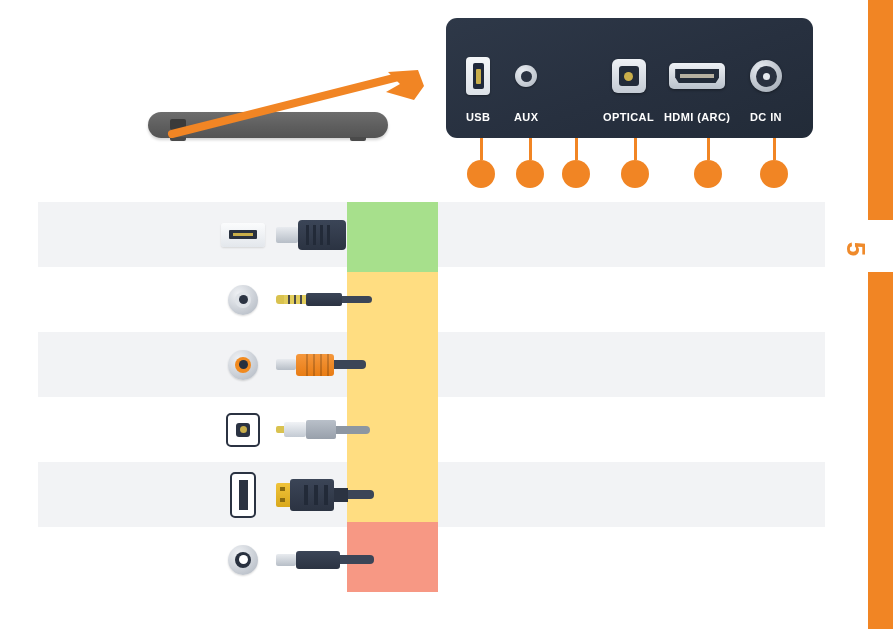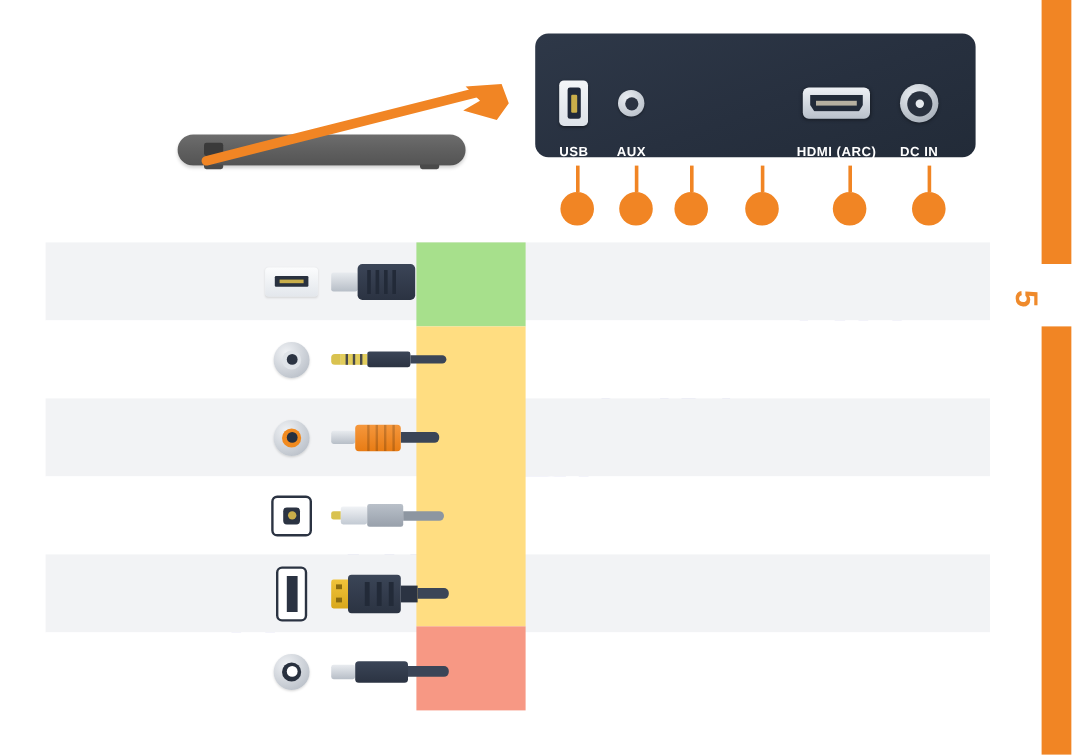--- a/index.html
+++ b/index.html
@@ -51,21 +51,21 @@
   }
   .soundbar-foot{position:absolute;bottom:-3px;width:16px;height:4px;background:#4a4a4a;border-radius:0 0 2px 2px;}
   .soundbar-foot.l{left:22px;}
   .soundbar-foot.r{right:22px;}
 
   
   .arrow-svg{position:absolute;left:150px;top:62px;width:290px;height:80px;}
 
   
   .panel{
-    position:absolute;left:446px;top:28px;width:367px;height:103px;
+    position:absolute;left:446px;top:18px;width:367px;height:120px;
     background:linear-gradient(160deg,#2e3848 0%,#27303f 55%,#222b38 100%);
     border-radius:11px;
     display:flex;align-items:flex-start;
   }
   .port-col{
     position:absolute;
     display:flex;flex-direction:column;align-items:center;
   }
   .port-graphic{height:56px;display:flex;align-items:center;justify-content:center;}
   .port-label{
@@ -286,20 +286,30 @@
     <div class="port-col" style="left:68px;top:30px;">
       <div class="port-graphic">
         <div class="aux-port">
             <div class="aux-inner"></div>
           </div>
       </div>
       <div class="port-label">AUX</div>
     </div>
 
 
+    <div class="port-col" style="left:157px;top:30px;">
+      <div class="port-graphic">
+        <div class="opt-port">
+            <div class="opt-inner">
+              <div class="opt-dot"></div>
+            </div>
+          </div>
+      </div>
+      <div class="port-label">OPTICAL</div>
+    </div>
 
     <div class="port-col" style="left:218px;top:30px;text-align:center;">
       <div class="port-graphic">
         <div class="hdmi-port">
             <div class="hdmi-inner">
               <div class="hdmi-pins"></div>
             </div>
           </div>
       </div>
       <div class="port-label">HDMI (ARC)</div>

